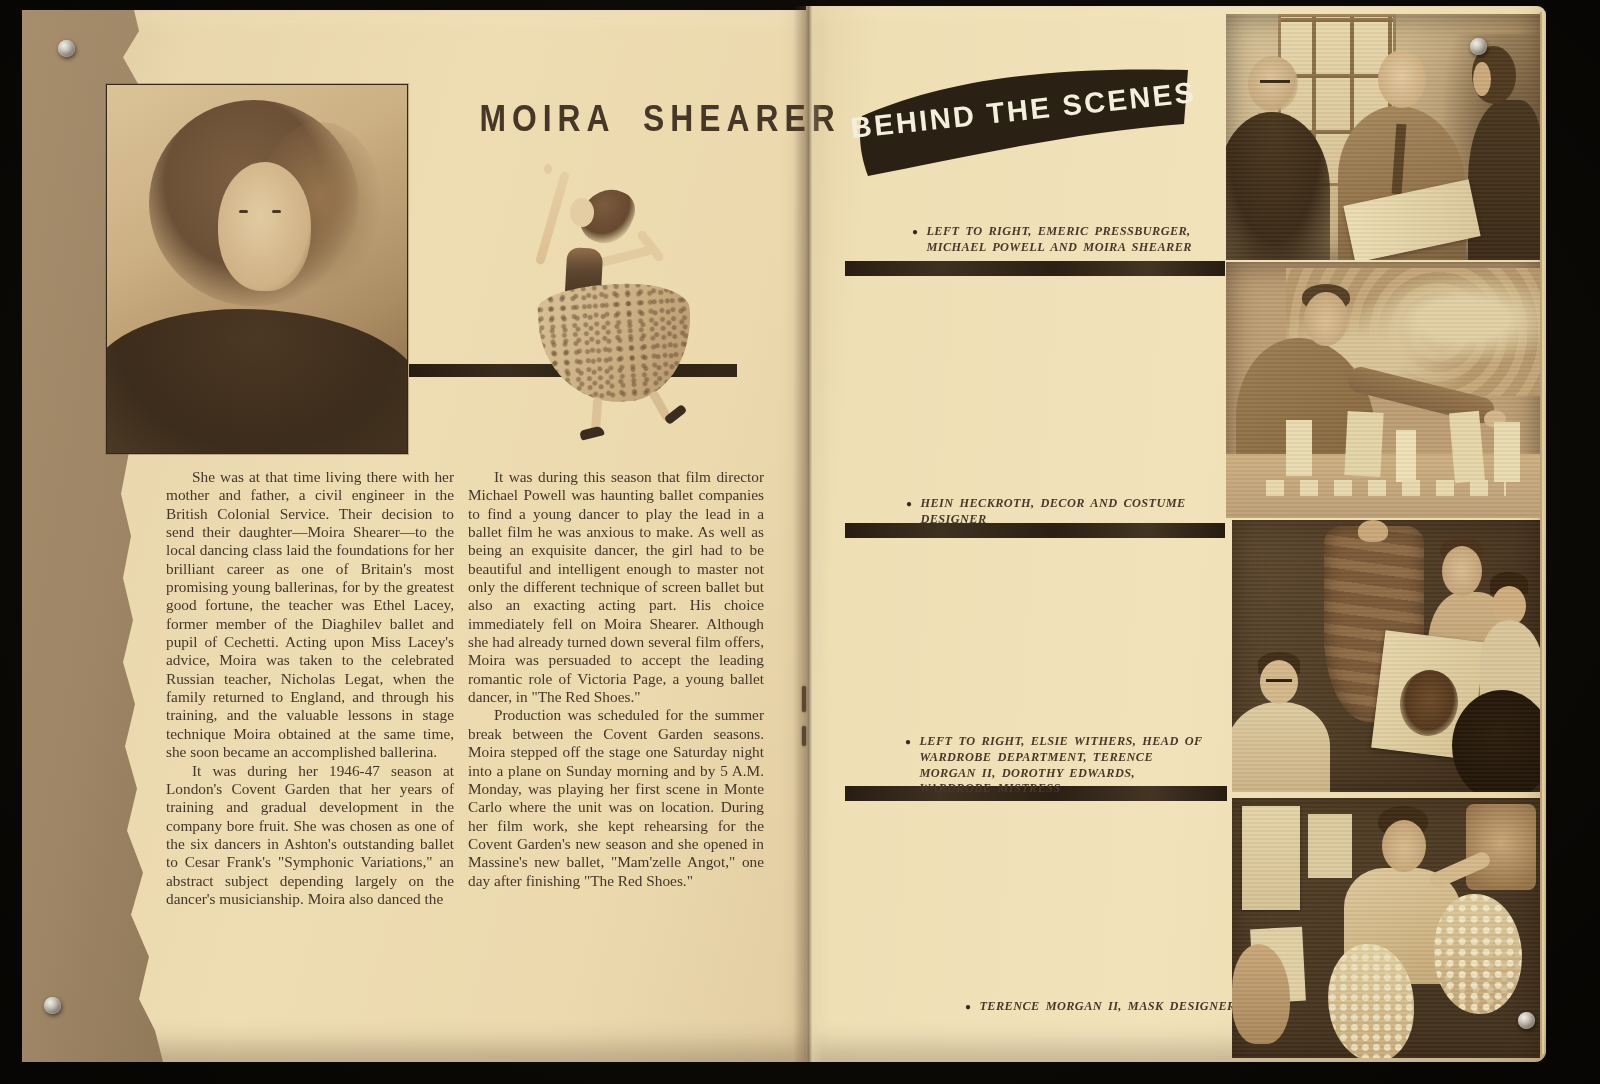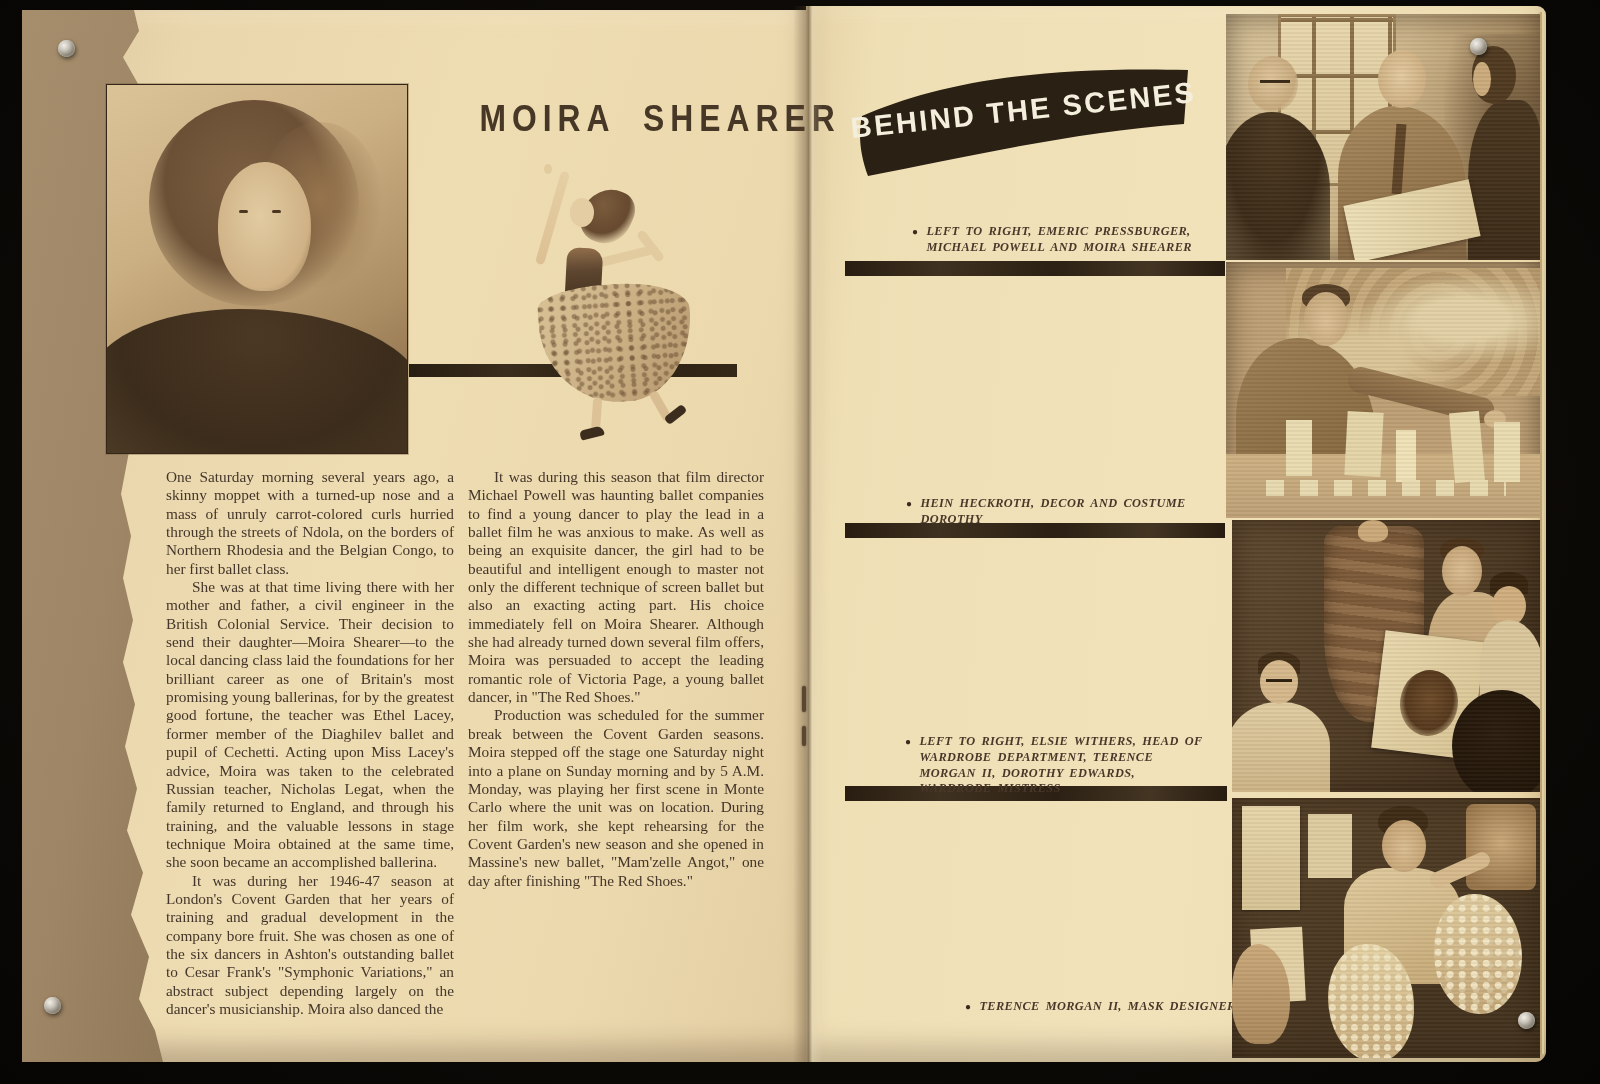--- a/index.html
+++ b/index.html
@@ -252,21 +252,20 @@
     <div class="d-fore-r"></div>
     <div class="d-bodice"></div>
     <div class="d-skirt"></div>
     <div class="d-leg-l"></div>
     <div class="d-shoe-l"></div>
     <div class="d-leg-r"></div>
     <div class="d-shoe-r"></div>
   </div>
 
   <div class="col col-1">
-    <p class="flush">One Saturday morning several years ago, a skinny moppet with a turned-up nose and a mass of unruly carrot-colored curls hurried through the streets of Ndola, on the borders of Northern Rhodesia and the Belgian Congo, to her first ballet class.</p>
     <p>She was at that time living there with her mother and father, a civil engineer in the British Colonial Service. Their decision to send their daughter—Moira Shearer—to the local dancing class laid the foundations for her brilliant career as one of Britain's most promising young ballerinas, for by the greatest good fortune, the teacher was Ethel Lacey, former member of the Diaghilev ballet and pupil of Cechetti. Acting upon Miss Lacey's advice, Moira was taken to the celebrated Russian teacher, Nicholas Legat, when the family returned to England, and through his training, and the valuable lessons in stage technique Moira obtained at the same time, she soon became an accomplished ballerina.</p>
     <p>It was during her 1946-47 season at London's Covent Garden that her years of training and gradual development in the company bore fruit. She was chosen as one of the six dancers in Ashton's outstanding ballet to Cesar Frank's "Symphonic Variations," an abstract subject depending largely on the dancer's musicianship. Moira also danced the</p>
   </div>
   <div class="col col-2">
     <p>It was during this season that film director Michael Powell was haunting ballet companies to find a young dancer to play the lead in a ballet film he was anxious to make. As well as being an exquisite dancer, the girl had to be beautiful and intelligent enough to master not only the different technique of screen ballet but also an exacting acting part. His choice immediately fell on Moira Shearer. Although she had already turned down several film offers, Moira was persuaded to accept the leading romantic role of Victoria Page, a young ballet dancer, in "The Red Shoes."</p>
     <p>Production was scheduled for the summer break between the Covent Garden seasons. Moira stepped off the stage one Saturday night into a plane on Sunday morning and by 5 A.M. Monday, was playing her first scene in Monte Carlo where the unit was on location. During her film work, she kept rehearsing for the Covent Garden's new season and she opened in Massine's new ballet, "Mam'zelle Angot," one day after finishing "The Red Shoes."</p>
   </div>
 
   <div class="banner">
     <svg viewBox="0 0 342 118">
@@ -276,21 +275,21 @@
   </div>
 
   <div class="caption cap-1">
     <span class="bullet">●</span>
     <span>LEFT TO RIGHT, EMERIC PRESSBURGER, MICHAEL POWELL AND MOIRA SHEARER</span>
   </div>
   <div class="rule rule-1"></div>
 
   <div class="caption cap-2">
     <span class="bullet">●</span>
-    <span>HEIN HECKROTH, DECOR AND COSTUME DOROTHY</span>
+    <span>HEIN HECKROTH, DECOR AND COSTUME DESIGNER</span>
   </div>
   <div class="rule rule-2"></div>
 
   <div class="caption cap-3">
     <span class="bullet">●</span>
     <span>LEFT TO RIGHT, ELSIE WITHERS, HEAD OF WARDROBE DEPARTMENT, TERENCE MORGAN II, DOROTHY EDWARDS, WARDROBE MISTRESS</span>
   </div>
   <div class="rule rule-3"></div>
 
   <div class="caption cap-4">

